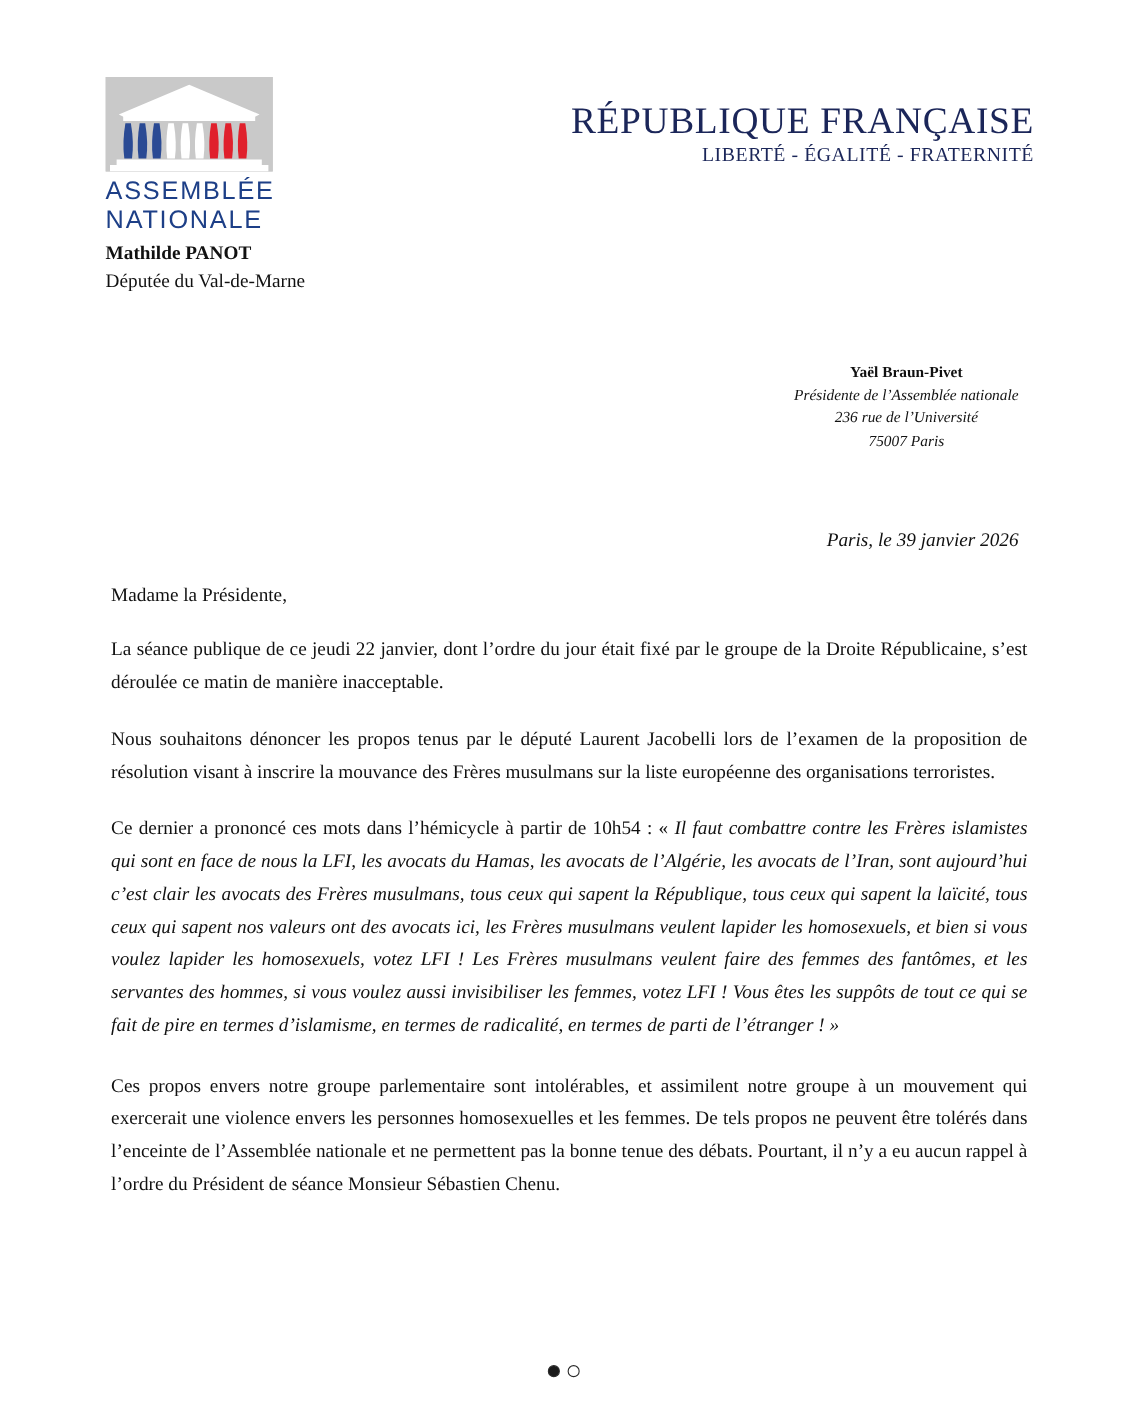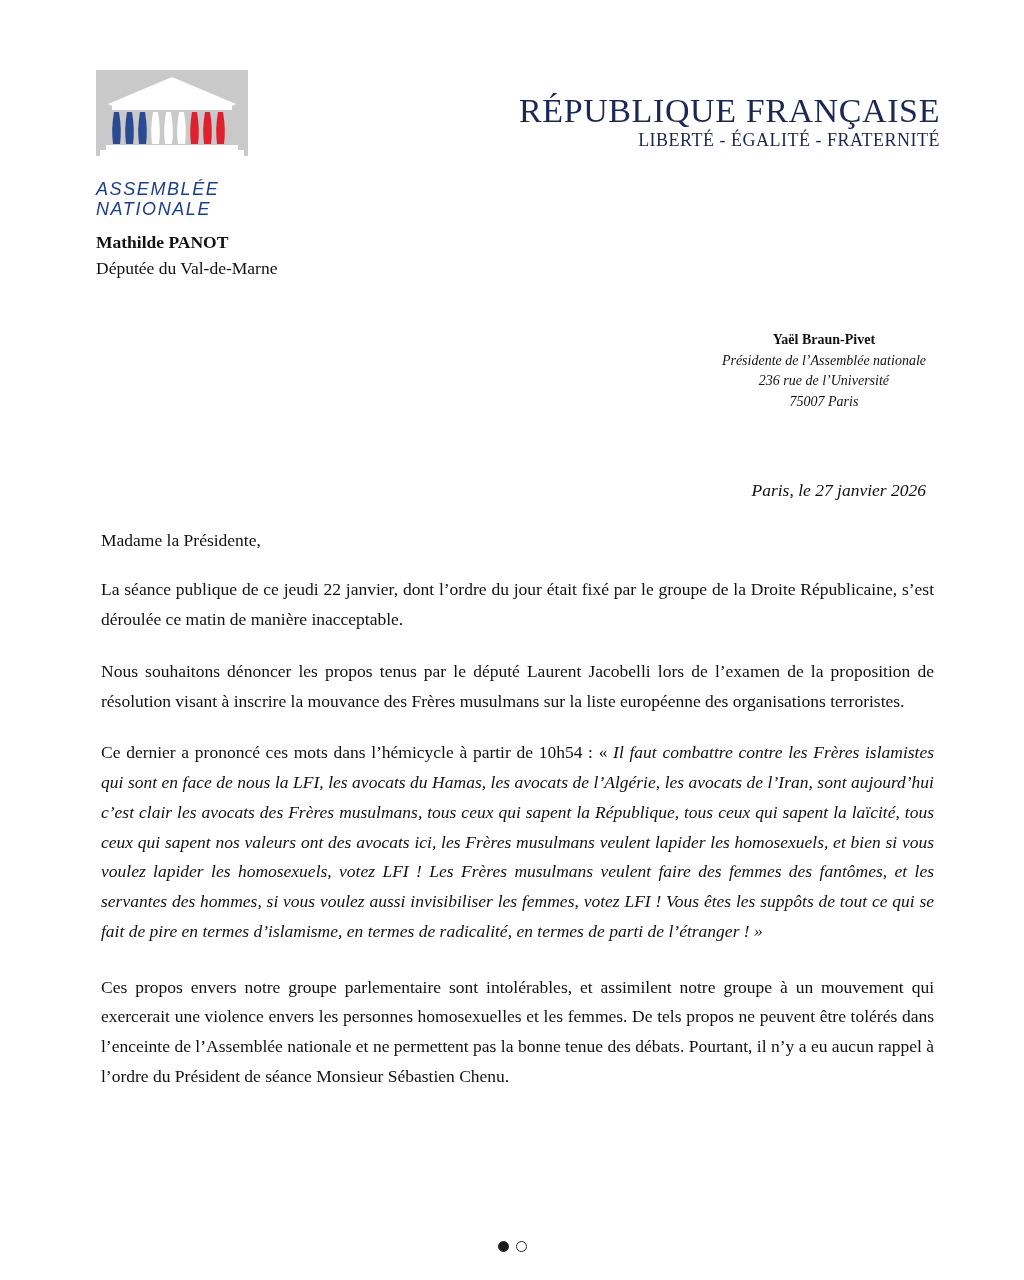--- a/index.html
+++ b/index.html
@@ -43,29 +43,28 @@
   .logo-mark {
     position: relative;
     width: 152px;
     height: 86px;
     background: #c9c9c9;
   }
 
   .logo-svg { display: block; }
 
   .logo-word {
-    margin-top: 23px;
+    margin-top: 5px;
     font-family: "Liberation Sans", "DejaVu Sans", sans-serif;
     color: #1d3f87;
-    font-size: 18px;
+    font-size: 23px;
     font-weight: 400;
     letter-spacing: 1.6px;
     line-height: 1.12;
     white-space: pre-line;
-    font-style: italic;
   }
 
   .rf-block {
     position: absolute;
     right: 84px;
     top: 32px;
     text-align: right;
     color: #1b2659;
     font-family: "Liberation Serif", "DejaVu Serif", serif;
   }
@@ -79,21 +78,21 @@
     font-size: 18px;
     letter-spacing: 0.5px;
     line-height: 1.2;
     white-space: nowrap;
   }
 
   
   .sender {
     position: absolute;
     left: 96px;
-    top: 230px;
+    top: 217px;
     font-size: 17.5px;
     line-height: 1.47;
   }
   .sender .name { font-weight: bold; }
   .sender .ital { font-style: italic; }
 
   
   .recipient {
     position: absolute;
     right: 98px;
@@ -218,21 +217,21 @@
     <div>Députée du Val-de-Marne</div>
   </div>
 
   <div class="recipient">
     <div class="name">Yaël Braun-Pivet</div>
     <div class="addr">Présidente de l’Assemblée nationale</div>
     <div class="addr">236 rue de l’Université</div>
     <div class="addr">75007 Paris</div>
   </div>
 
-  <div class="dateline">Paris, le 27 janvier 2026</div>
+  <div class="dateline">Paris, le 39 janvier 2026</div>
 
   <div class="body-col">
 
     <p class="salutation">Madame la Présidente,</p>
 
     <p class="para">La séance publique de ce jeudi 22 janvier, dont l’ordre du jour était fixé par le groupe de la Droite Républicaine, s’est déroulée ce matin de manière inacceptable.</p>
 
     <p class="para">Nous souhaitons dénoncer les propos tenus par le député Laurent Jacobelli lors de l’examen de la proposition de résolution visant à inscrire la mouvance des Frères musulmans sur la liste européenne des organisations terroristes.</p>
 
     <p class="para quote-para"><span>Ce dernier a prononcé ces mots dans l’hémicycle à partir de 10h54 : « </span><span class="q-italic">Il faut combattre contre les Frères islamistes qui sont en face de nous la LFI, les avocats du Hamas, les avocats de l’Algérie, les avocats de l’Iran, sont aujourd’hui c’est clair les avocats des Frères musulmans, tous ceux qui sapent la République, tous ceux qui sapent la laïcité, tous ceux qui sapent nos valeurs ont des avocats ici, les Frères musulmans veulent lapider les homosexuels, et bien si vous voulez lapider les homosexuels, votez LFI ! Les Frères musulmans veulent faire des femmes des fantômes, et les servantes des hommes, si vous voulez aussi invisibiliser les femmes, votez LFI ! Vous êtes les suppôts de tout ce qui se fait de pire en termes d’islamisme, en termes de radicalité, en termes de parti de l’étranger !</span><span class="q-italic"> »</span></p>

